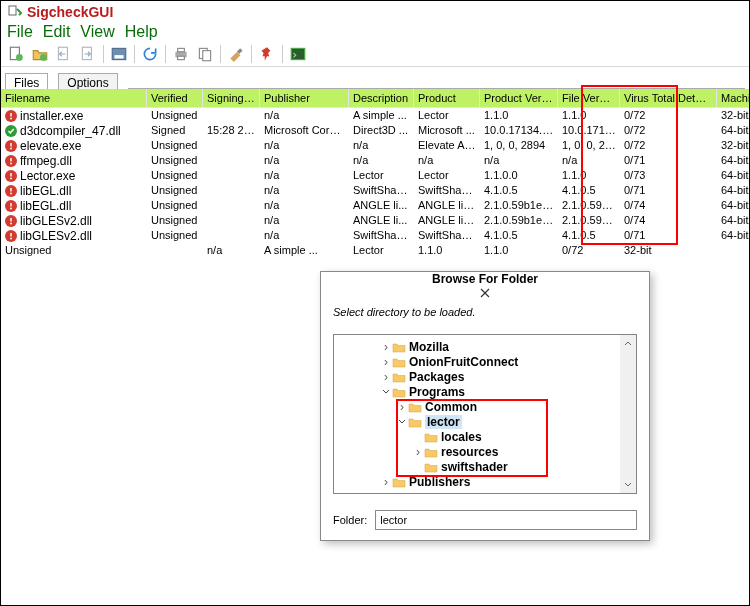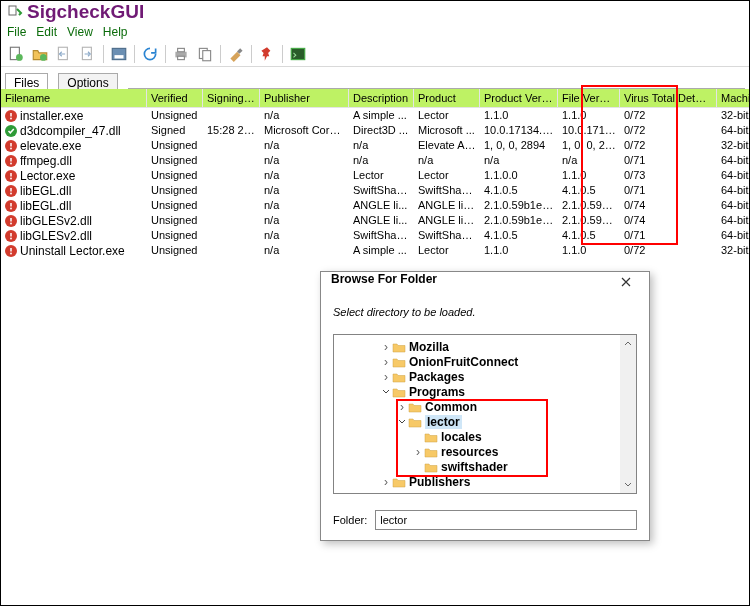--- a/index.html
+++ b/index.html
@@ -1,25 +1,25 @@
 <!DOCTYPE html>
 <html><head>
 <meta charset="utf-8">
 <style>
   * { box-sizing: border-box; margin: 0; padding: 0; font-family: "Segoe UI", Tahoma, sans-serif; font-size: 12px; }
   body { width: 750px; height: 606px; background: #fff; position: relative; overflow: hidden; border: 1px solid #000; }
 
   
   .titlebar { height: 22px; display: flex; align-items: center; padding: 0 6px; background: #fff; }
   .titlebar .app-icon { width: 16px; height: 16px; margin-right: 4px; }
-  .titlebar .title { font-size: 19px; font-weight: 600; color: #701a75; }
+  .titlebar .title { font-size: 14px; font-weight: 600; color: #b91c1c; }
 
   
   .menubar { height: 18px; display: flex; align-items: center; gap: 10px; padding: 0 6px; }
-  .menubar span { color: #0a6b0a; font-size: 12px; cursor: default; }
+  .menubar span { color: #0a6b0a; font-size: 16px; cursor: default; }
 
   
   .toolbar { height: 26px; display: flex; align-items: center; gap: 6px; padding: 2px 6px; border-bottom: 1px solid #d9d9d9; }
   .toolbar .btn { width: 18px; height: 18px; display: flex; align-items: center; justify-content: center; }
   .toolbar .sep { width: 1px; height: 18px; background: #ccc; }
 
   
   .tabstrip { height: 22px; display: flex; align-items: flex-end; padding: 0 4px; }
   .tab { padding: 2px 8px 3px; border: 1px solid #aaa; border-bottom: none; background: #fff; margin-right: 10px; position: relative; top: 4px; }
   .tab.inactive { background: #f3f3f3; }
@@ -36,21 +36,21 @@
   .status-icon { width: 12px; height: 12px; border-radius: 50%; display: flex; align-items: center; justify-content: center; flex-shrink: 0; }
   .status-icon svg { width: 10px; height: 10px; }
   .status-red { background: #d23b2d; }
   .status-green { background: #2e9b37; }
 
   
   .redbox { position: absolute; border: 2px solid #f00; pointer-events: none; }
 
   
   .dialog { position: absolute; width: 330px; background: #fff; border: 1px solid #888; box-shadow: 3px 3px 8px rgba(0,0,0,.25); }
-  .dlg-title { height: 28px; display: flex; padding: 0 10px; border-bottom: none; }
+  .dlg-title { height: 28px; display: flex; align-items: center; padding: 0 10px; border-bottom: none; flex-direction: column; }
   .dlg-title .t { font-size: 12px; font-weight: 700; flex: 1; }
   .dlg-close { width: 26px; height: 20px; display: flex; align-items: center; justify-content: center; }
   .dlg-body { padding: 6px 12px 10px; }
   .dlg-msg { height: 28px; font-size: 11px; font-style: italic; }
   .treebox { border: 1px solid #838383; height: 160px; overflow: hidden; position: relative; }
   .tree-sb { position: absolute; right: 0; top: 0; bottom: 0; width: 16px; background: #f0f0f0; display: flex; flex-direction: column; justify-content: space-between; align-items: center; border-left: 0; }
   .sb-btn { width: 16px; height: 16px; display: flex; align-items: center; justify-content: center; }
   .tree { padding: 4px 0 0 0; }
   .tree-row { display: flex; align-items: center; height: 15px; font-size: 11px; }
   .tree-row .caret { width: 12px; display: flex; justify-content: center; color: #666; }
@@ -356,29 +356,20 @@
         <div class="cell"></div>
         <div class="cell">n/a</div>
         <div class="cell">SwiftShad...</div>
         <div class="cell">SwiftShade...</div>
         <div class="cell">4.1.0.5</div>
         <div class="cell">4.1.0.5</div>
         <div class="cell">0/71</div>
         <div class="cell">64-bit</div>
       </div>
       <div class="grid-row">
-        <div class="cell first">
-          <span class="status-icon status-red">
-            <svg viewBox="0 0 10 10">
-              <path d="M5 2v3.5" stroke="#fff" stroke-width="1.5"></path>
-              <circle cx="5" cy="7.5" r=".9" fill="#fff"></circle>
-            </svg>
-          </span>
-          <span>Uninstall Lector.exe</span>
-        </div>
         <div class="cell">Unsigned</div>
         <div class="cell"></div>
         <div class="cell">n/a</div>
         <div class="cell">A simple ...</div>
         <div class="cell">Lector</div>
         <div class="cell">1.1.0</div>
         <div class="cell">1.1.0</div>
         <div class="cell">0/72</div>
         <div class="cell">32-bit</div>
       </div>

